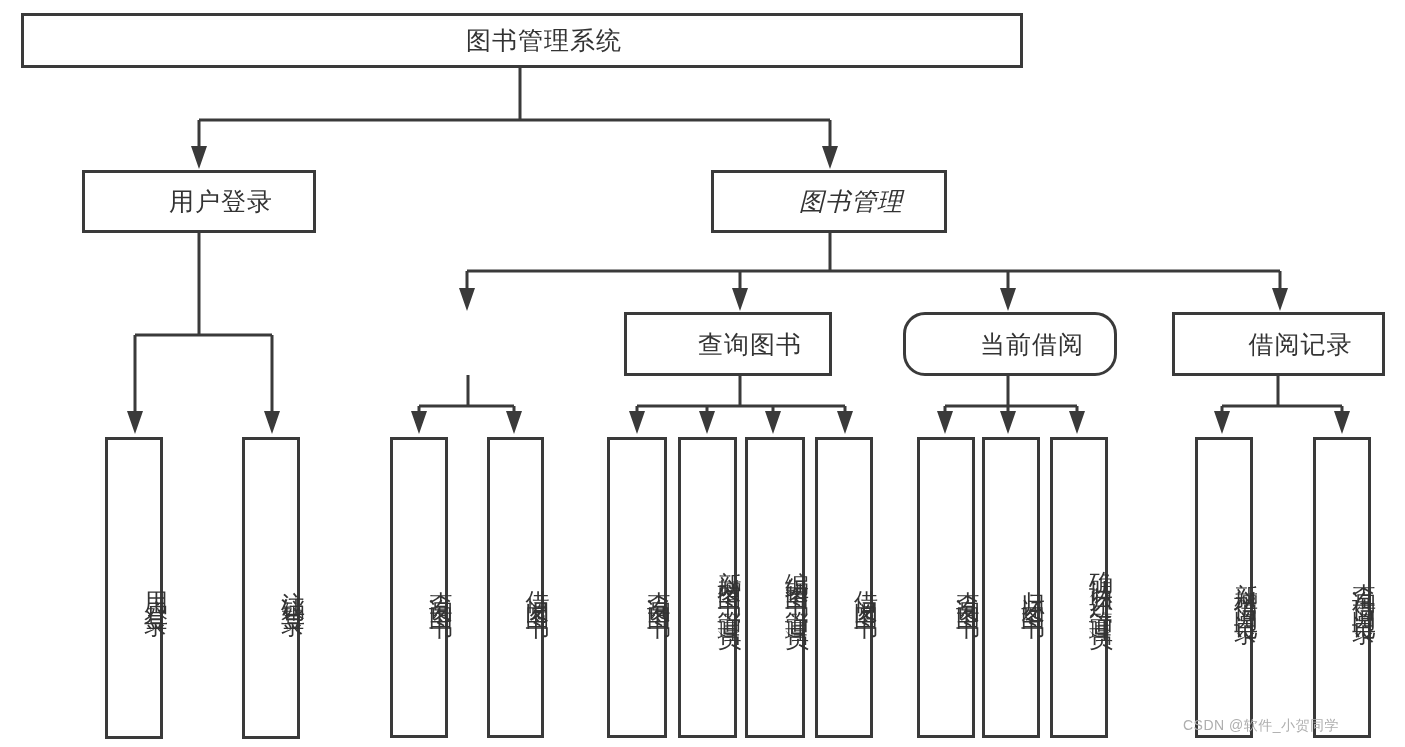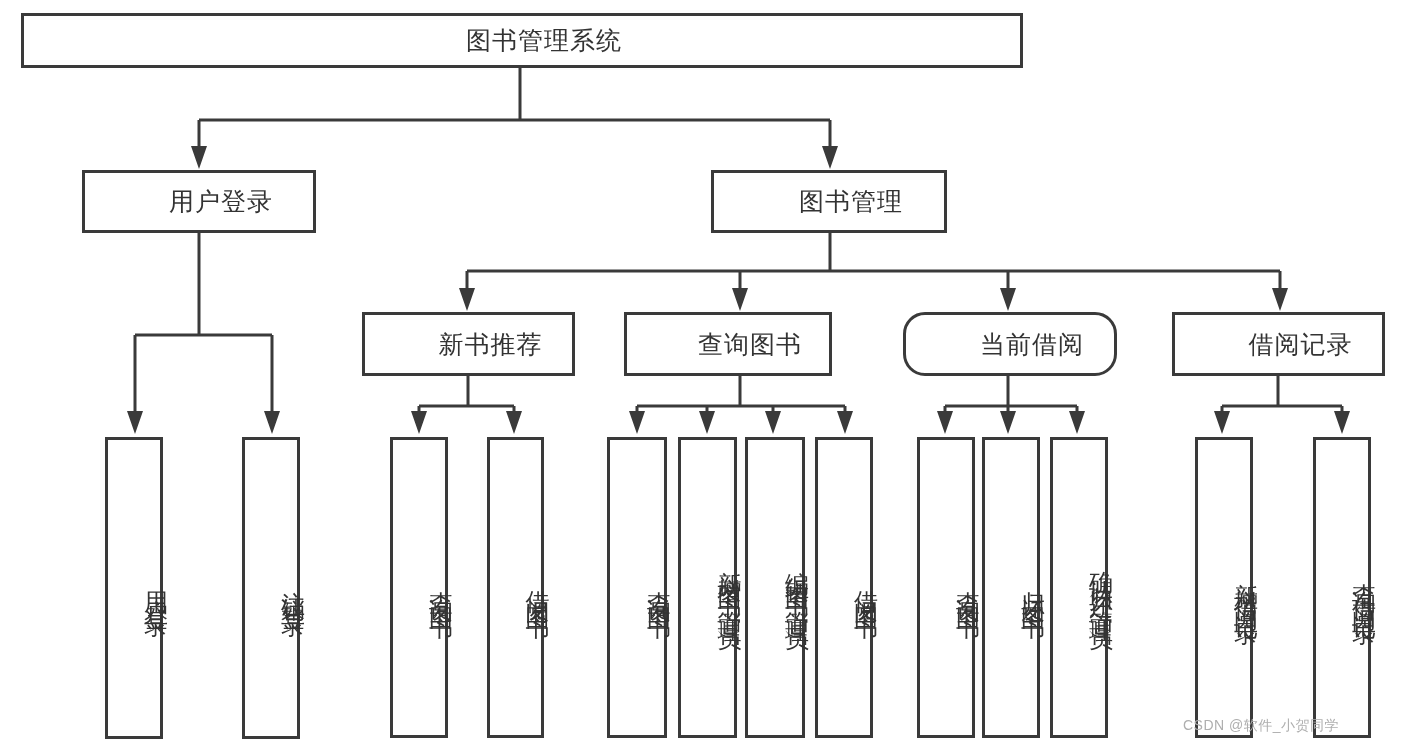--- a/index.html
+++ b/index.html
@@ -80,27 +80,24 @@
       M1214,411 L1230,411 L1222,434 Z  M1334,411 L1350,411 L1342,434 Z"></path>
   </svg>
 
   <div class="node hnode" style="left:21px; top:13px; width:1002px; height:55px;">
     <span>图书管理系统</span>
   </div>
 
   <div class="node hnode" style="left:82px; top:170px; width:234px; height:63px;">
     <span>用户登录</span>
   </div>
-  <div class="node hnode" style="left:711px; top:170px; width:236px; height:63px;">
+  <div class="node hnode" style="left:711px; top:170px; width:236px; height:63px;font-style:italic;">
     <span>图书管理</span>
   </div>
 
-  <div class="node hnode" style="left:362px; top:312px; width:213px; height:64px;">
-    <span>新书推荐</span>
-  </div>
   <div class="node hnode" style="left:624px; top:312px; width:208px; height:64px;">
     <span>查询图书</span>
   </div>
   <div class="node hnode" style="left:903px; top:312px; width:214px; height:64px;border-radius:22px;">
     <span>当前借阅</span>
   </div>
   <div class="node hnode" style="left:1172px; top:312px; width:213px; height:64px;">
     <span>借阅记录</span>
   </div>
 

